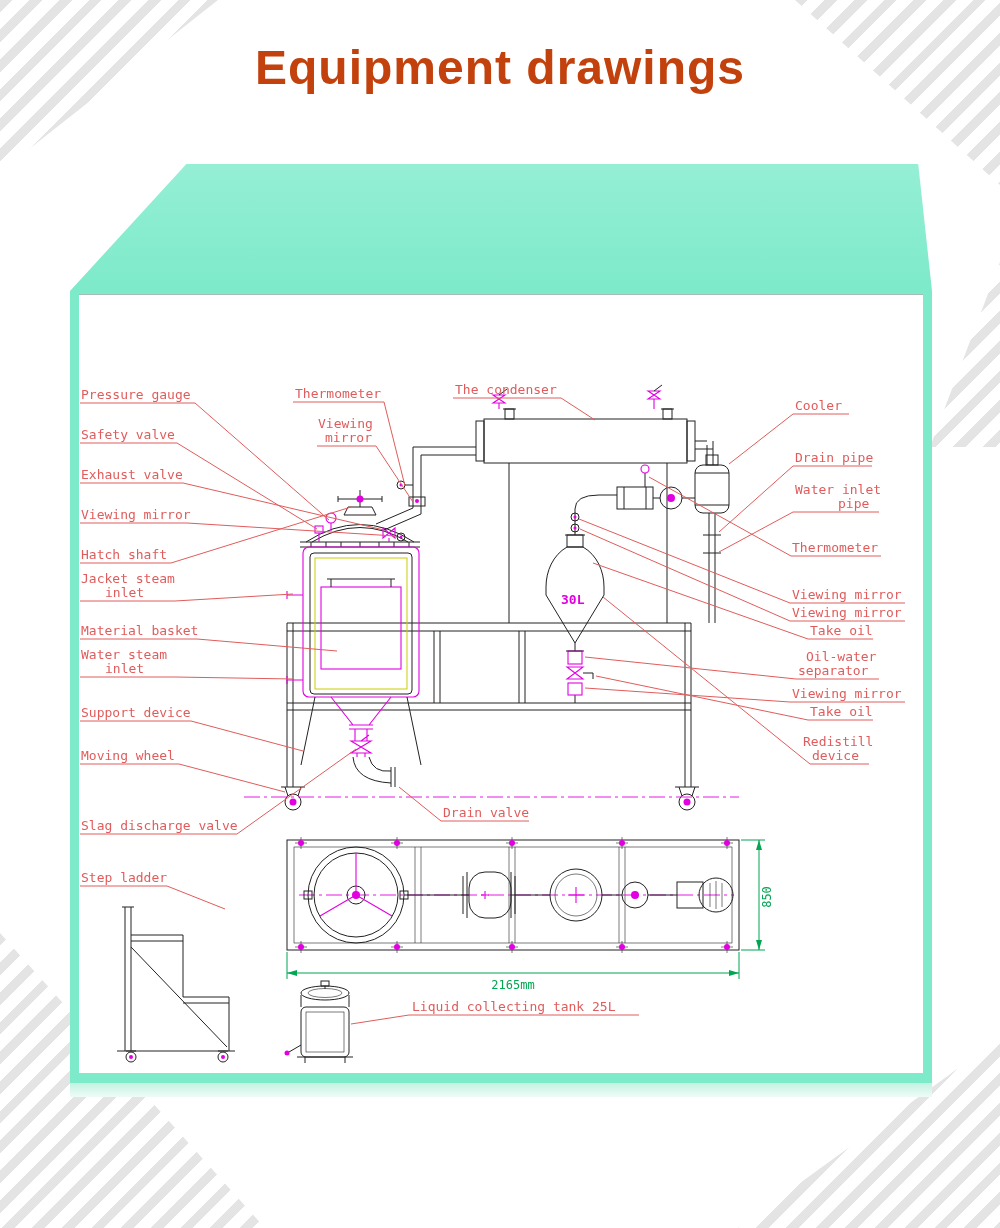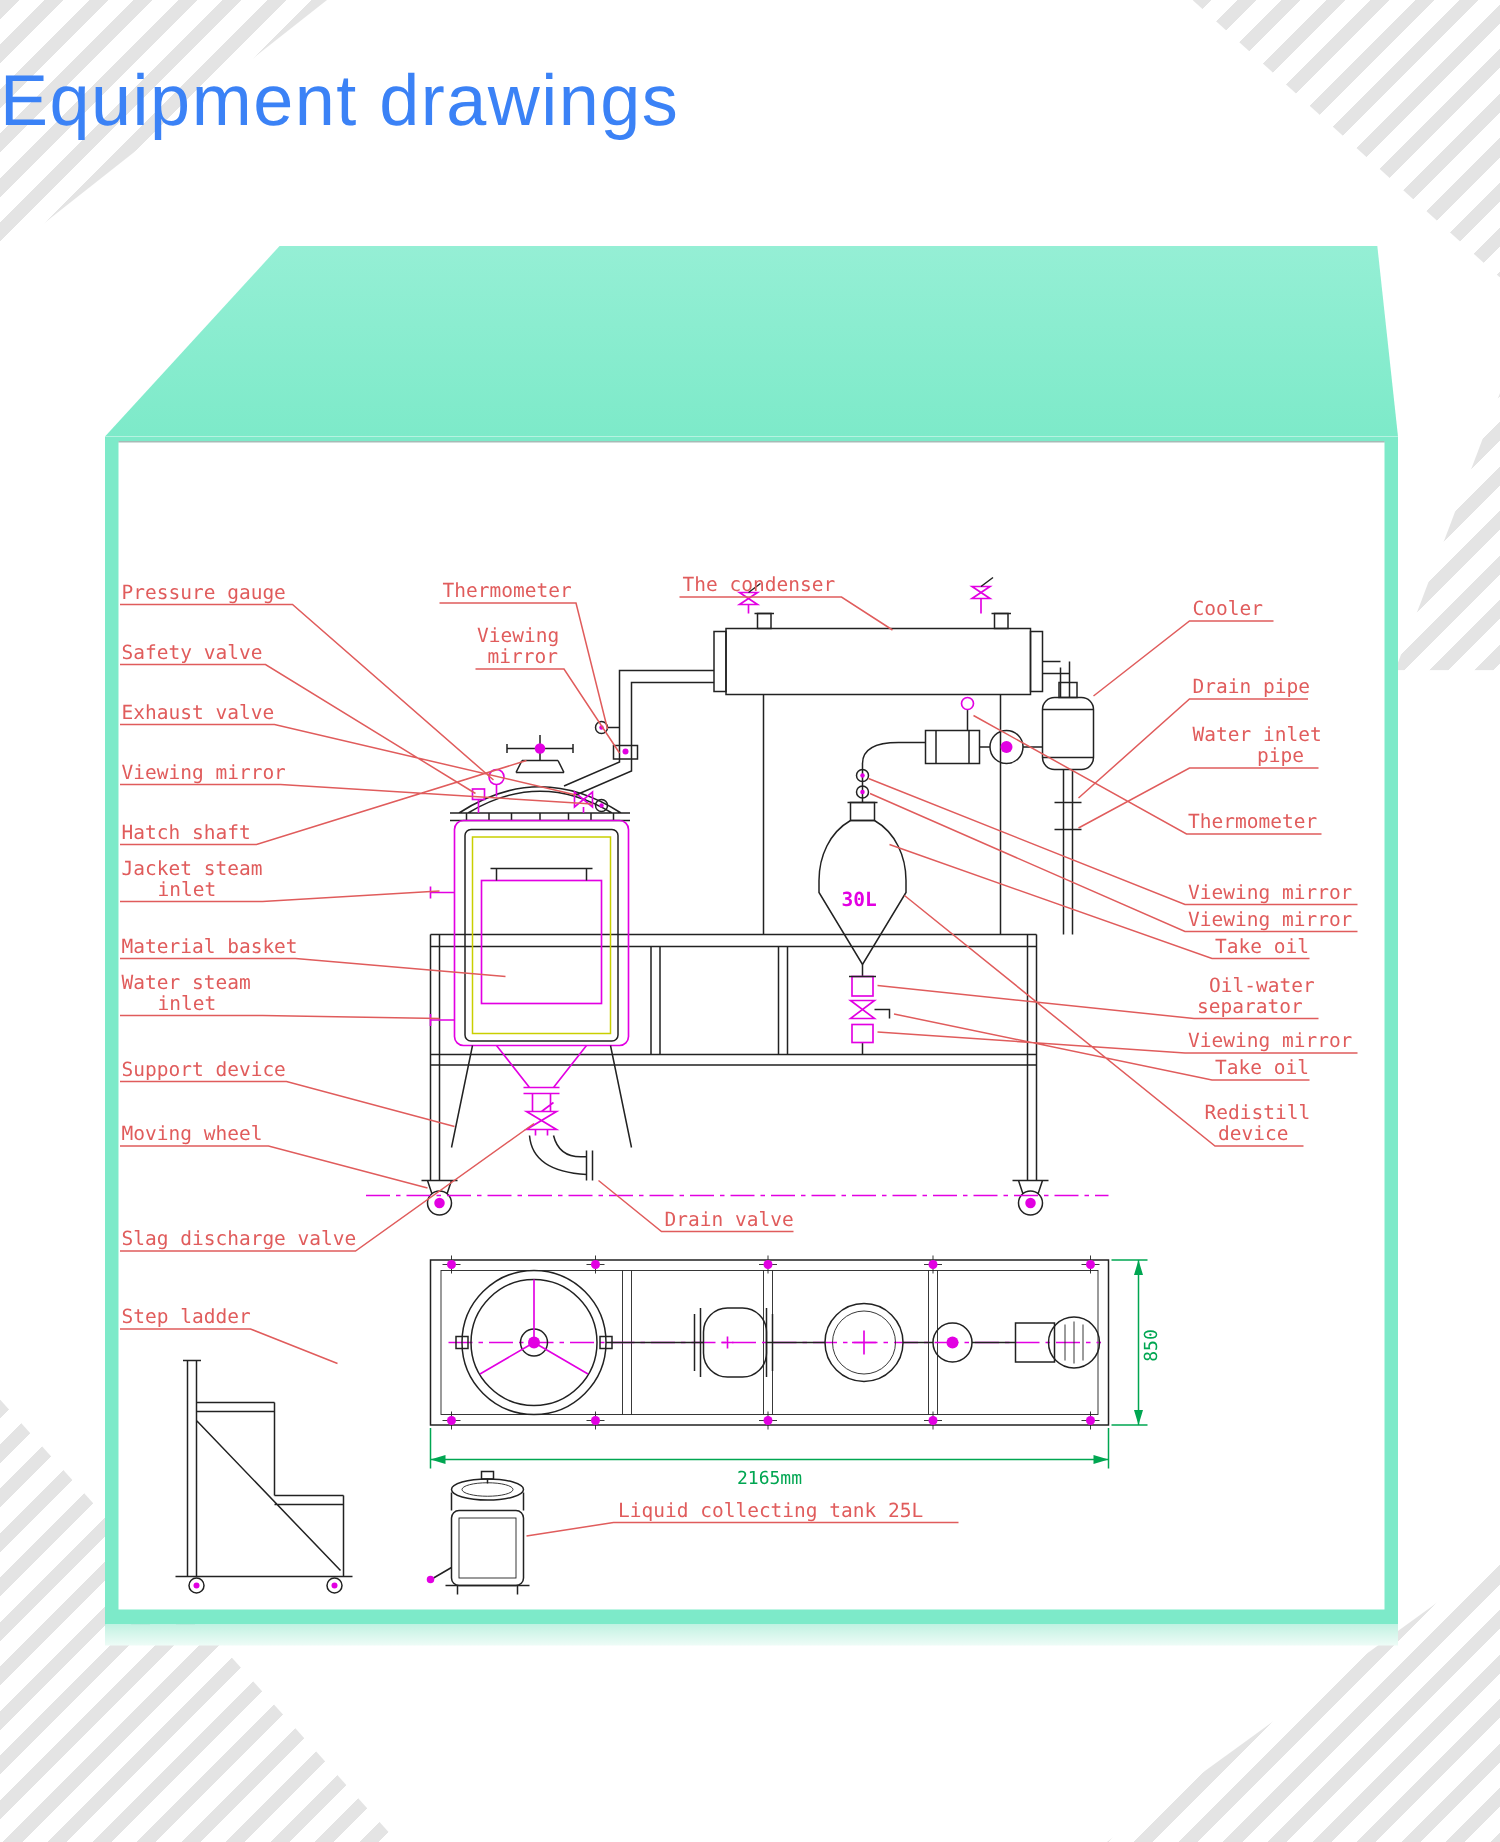--- a/index.html
+++ b/index.html
@@ -13,22 +13,22 @@
        font-family:"Liberation Sans",sans-serif;overflow:hidden}
 
   .stripe{position:absolute;
     background:repeating-linear-gradient(135deg,var(--stripe-gray) 0 9px,#ffffff 9px 21px);}
   #stripe-tl{left:0;top:0;width:218px;height:172px;clip-path:polygon(0 0,100% 0,0 100%)}
   #stripe-tr{right:0;top:0;width:205px;height:185px;clip-path:polygon(0 0,100% 0,100% 100%)}
   #stripe-rm{right:0;top:262px;width:70px;height:185px;clip-path:polygon(100% 0,100% 100%,0 100%)}
   #stripe-br{right:0;bottom:0;width:262px;height:190px;clip-path:polygon(100% 0,100% 100%,0 100%)}
   #stripe-bl{left:0;bottom:0;width:265px;height:295px;clip-path:polygon(0 0,100% 100%,0 100%)}
 
-  h1.title{position:absolute;top:40px;left:0;width:100%;margin:0;text-align:left;
-    font-size:48px;font-weight:normal;color:#3b82f6;letter-spacing:1px}
+  h1.title{position:absolute;top:40px;left:0;width:100%;margin:0;text-align:center;
+    font-size:48px;font-weight:bold;color:#c2410c;letter-spacing:1px}
 
   .panel-top{position:absolute;left:70px;top:164px;width:862px;height:127px;
     background:linear-gradient(180deg,#95efd5,var(--panel-green));
     clip-path:polygon(13.5% 0,98.4% 0,100% 100%,0 100%)}
   .panel-front{position:absolute;left:70px;top:291px;width:862px;height:792px;
     background:var(--panel-green)}
   .drawing-area{position:absolute;left:9px;top:3px;width:844px;height:779px;background:#fff;
     border-top:1px solid rgba(0,60,45,.35)}
   .panel-bottom{position:absolute;left:70px;top:1083px;width:862px;height:14px;
     background:linear-gradient(180deg,#c2f2e2,#eefcf7)}

